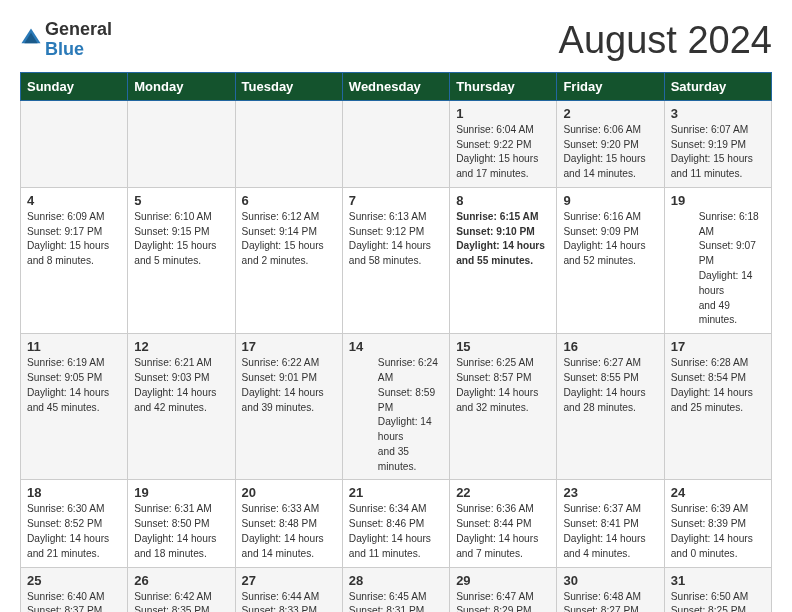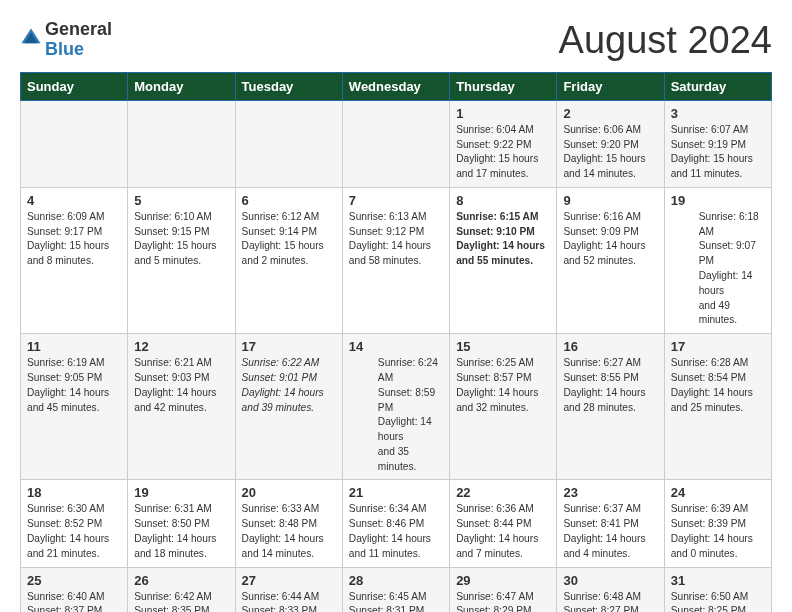--- a/index.html
+++ b/index.html
@@ -218,21 +218,21 @@
         </td>
         <td>
           <span class="day-number">12</span>
           <div class="day-info" style="white-space: pre-line;">Sunrise: 6:21 AM
 Sunset: 9:03 PM
 Daylight: 14 hours
 and 42 minutes.</div>
         </td>
         <td>
           <span class="day-number">17</span>
-          <div class="day-info" style="white-space: pre-line; font-style: italic;">Sunrise: 6:22 AM
+          <div class="day-info" style="white-space: pre-line;">Sunrise: 6:22 AM
 Sunset: 9:01 PM
 Daylight: 14 hours
 and 39 minutes.</div>
         </td>
         <td>
           <span class="day-number">14</span>
           <div class="day-info" style="white-space: pre-line; margin-left: 29px;">Sunrise: 6:24 AM
 Sunset: 8:59 PM
 Daylight: 14 hours
 and 35 minutes.</div>

